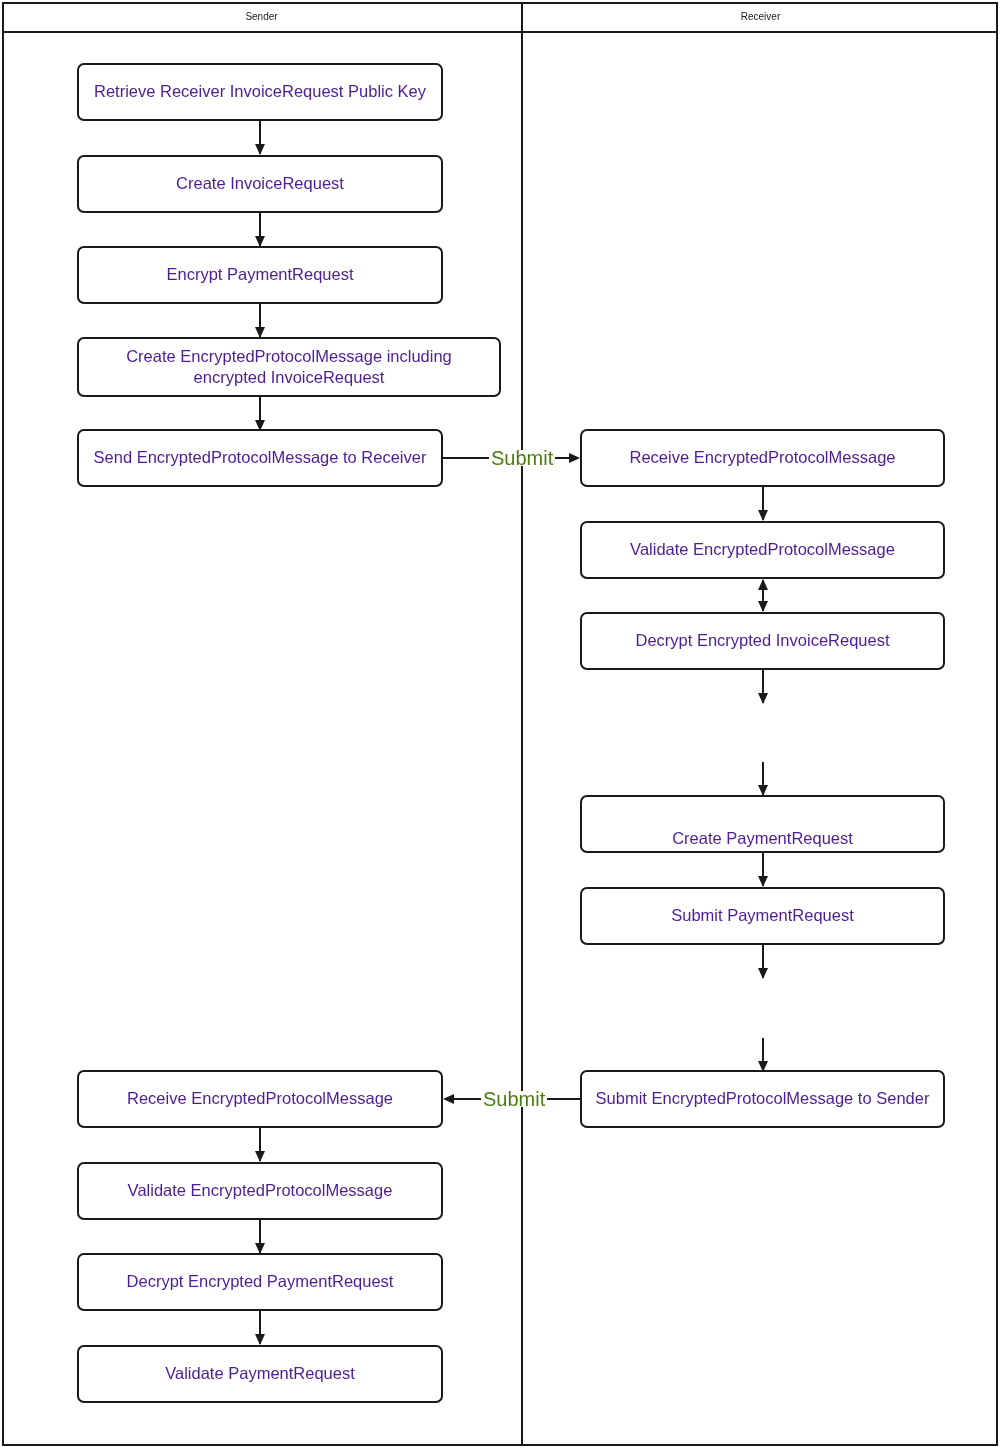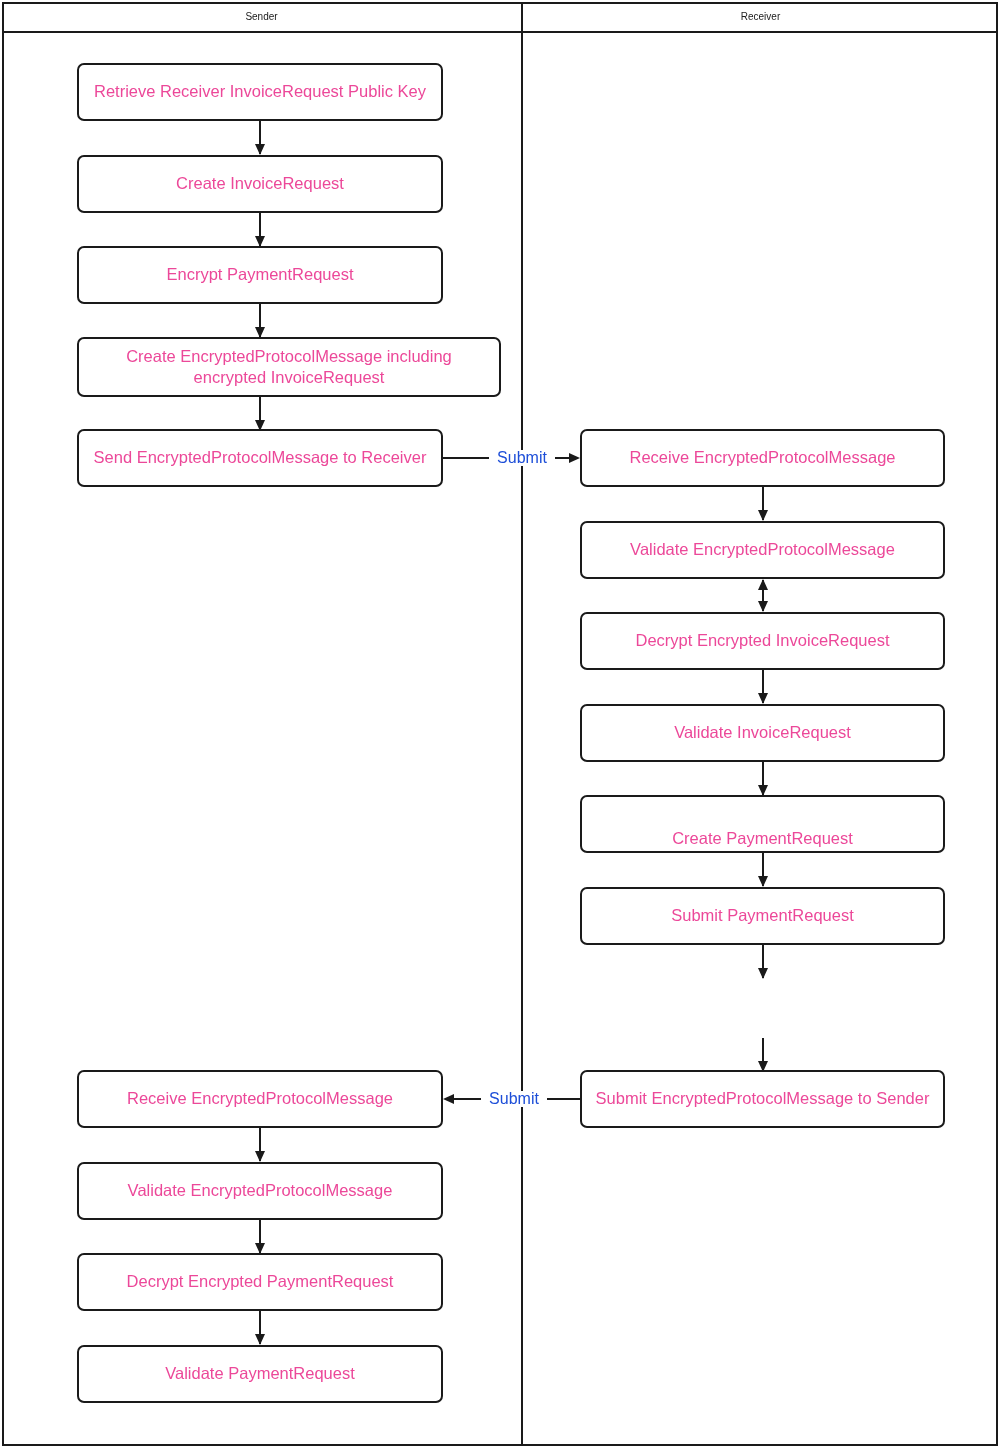--- a/index.html
+++ b/index.html
@@ -60,21 +60,21 @@
     box-sizing: border-box;
     border: 2.2px solid #1a1a1a;
     border-radius: 7px;
     background: #ffffff;
     display: flex;
     align-items: center;
     justify-content: center;
     text-align: center;
     font-size: 16.5px;
     line-height: 1.28;
-    color: #ec4899;
+    color: #4c1d95;
     padding: 2px 10px;
   }
   .node span { display: block; }
 
   
   .v-arrow {
     position: absolute;
     width: 2px;
     background: #1a1a1a;
   }
@@ -116,22 +116,22 @@
   .h-head-left {
     position: absolute;
     width: 0; height: 0;
     border-top: 5.5px solid transparent;
     border-bottom: 5.5px solid transparent;
     border-right: 11px solid #1a1a1a;
   }
   .edge-label {
     position: absolute;
     background: #ffffff;
-    font-size: 16px;
-    color: #1d4ed8;
+    font-size: 20px;
+    color: #4d7c0f;
     line-height: 16px;
     padding: 0 2px;
     white-space: nowrap;
     text-align: center;
   }
 </style>
 </head>
 <body>
 
 <div id="canvas">
@@ -179,23 +179,20 @@
   <div class="node" style="left:580px; top:521px; width:365px; height:58px;">
     <span>Validate EncryptedProtocolMessage</span>
   </div>
   <div class="v-arrow both" style="left:762px; top:580px; height:31px;"></div>
 
   <div class="node" style="left:580px; top:612px; width:365px; height:58px;">
     <span>Decrypt Encrypted InvoiceRequest</span>
   </div>
   <div class="v-arrow" style="left:762px; top:670px; height:33px;"></div>
 
-  <div class="node" style="left:580px; top:704px; width:365px; height:58px;">
-    <span>Validate InvoiceRequest</span>
-  </div>
   <div class="v-arrow" style="left:762px; top:762px; height:33px;"></div>
 
   <div class="node" style="left:580px; top:795px; width:365px; height:58px;align-items:flex-end;">
     <span>Create PaymentRequest</span>
   </div>
   <div class="v-arrow" style="left:762px; top:853px; height:33px;"></div>
 
   <div class="node" style="left:580px; top:887px; width:365px; height:58px;">
     <span>Submit PaymentRequest</span>
   </div>

